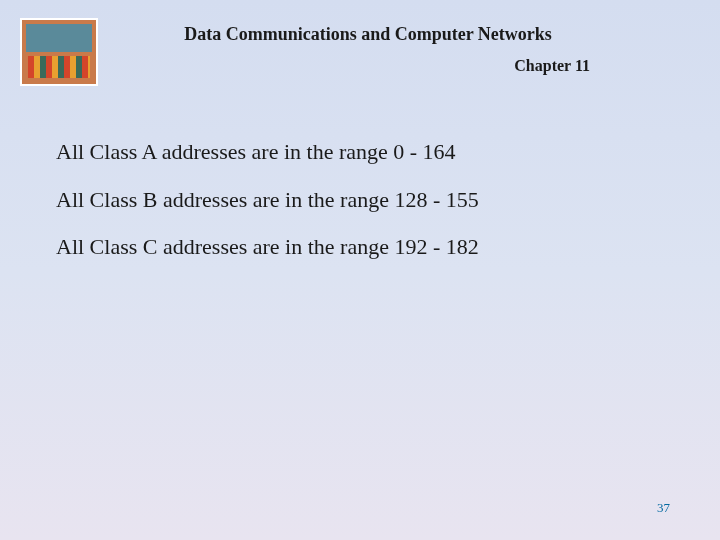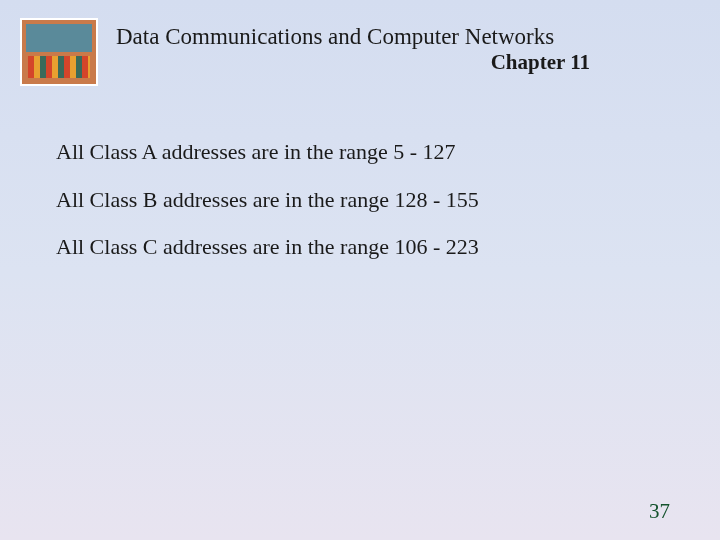--- a/index.html
+++ b/index.html
@@ -46,66 +46,66 @@
       height: 22px;
       background: repeating-linear-gradient(90deg, #d4452a 0, #d4452a 6px, #e8a030 6px, #e8a030 12px, #3a6a5a 12px, #3a6a5a 18px);
     }
     .header-text {
       flex: 1;
       padding-top: 6px;
       padding-left: 18px;
       padding-right: 80px;
     }
     .header-title {
-      font-weight: normal;
-      font-size: 23px;
+      font-weight: bold;
+      font-size: 18px;
       color: #1a1a1a;
-      text-align: left;
+      text-align: center;
     }
     .header-chapter {
       font-weight: bold;
-      font-size: 21px;
+      font-size: 16px;
       color: #1a1a1a;
       text-align: right;
-      margin-top: 0;
+      margin-top: 12px;
       padding-right: 30px;
     }
     .content {
       padding: 52px 60px 0 56px;
     }
     .slide-title {
       font-size: 33px;
       color: #1a1a1a;
       font-weight: normal;
       margin-bottom: 24px;
     }
     .body-text {
       font-size: 22px;
       color: #1a1a1a;
       line-height: 1.25;
       margin-bottom: 20px;
     }
     .page-number {
       position: absolute;
-      bottom: 16px;
+      bottom: 24px;
       right: 50px;
-      font-size: 21px;
-      color: #14532d;
+      font-size: 13px;
+      color: #0369a1;
     }
   </style>
 </head>
 <body>
 
 <div class="header">
   <div class="logo"></div>
   <div class="header-text">
     <div class="header-title">Data Communications and Computer Networks</div>
     <div class="header-chapter">Chapter 11</div>
   </div>
 </div>
 
 <div class="content">
-  <p class="body-text">All Class A addresses are in the range 5 - 127</p>
+  <p class="body-text">All Class A addresses are in the range 0 - 164</p>
   <p class="body-text">All Class B addresses are in the range 128 - 155</p>
-  <p class="body-text">All Class C addresses are in the range 106 - 223</p>
+  <p class="body-text">All Class C addresses are in the range 192 - 182</p>
 </div>
 
 <div class="page-number">37</div>
 
 </body></html>

